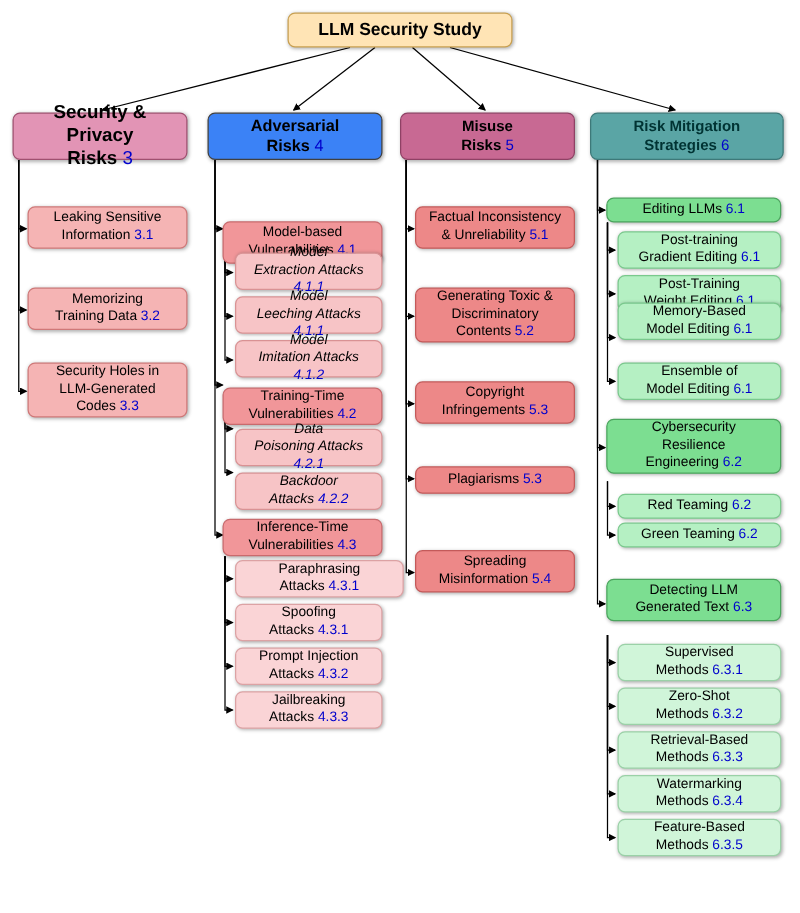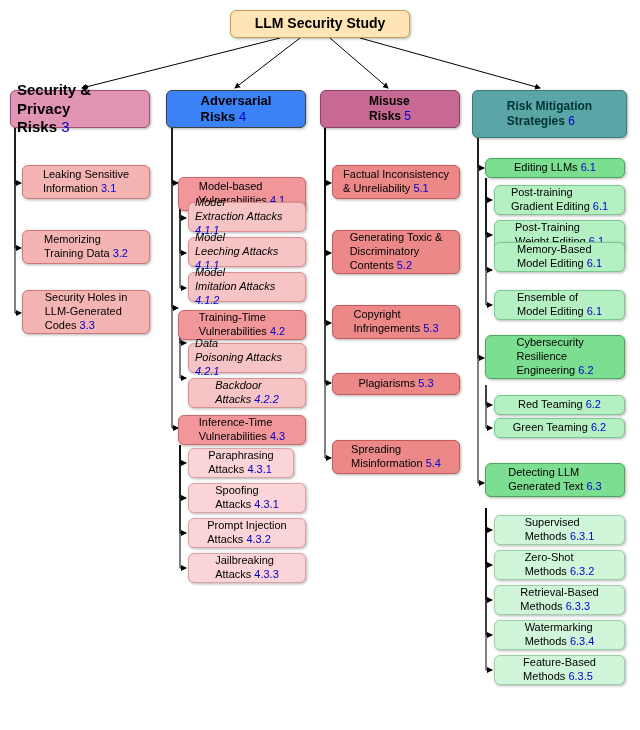--- a/index.html
+++ b/index.html
@@ -10,21 +10,21 @@
     width: 640px;
     height: 730px;
     position: relative;
     overflow: hidden;
   }
   .node {
     position: absolute;
     border-radius: 6px;
     box-shadow: 1px 1px 3px rgba(0,0,0,0.3);
     padding: 4px 6px;
-    text-align: left;
+    text-align: center;
     font-size: 11px;
     line-height: 1.25;
     box-sizing: border-box;
     display: flex;
     flex-direction: column;
     justify-content: center;
     align-items: center;
   }
   .node .ref {
     color: #0000cc;
@@ -115,21 +115,21 @@
 
 <div class="node cat1" style="left:10px; top:90px; width:140px; height:38px">
   <span><span>Security &amp; Privacy<br>Risks</span> <span class="ref">3</span></span>
 </div>
 <div class="node cat2" style="left:166px; top:90px; width:140px; height:38px">
   <span><span>Adversarial<br>Risks</span> <span class="ref">4</span></span>
 </div>
 <div class="node cat3" style="left:320px; top:90px; width:140px; height:38px">
   <span><span>Misuse<br>Risks</span> <span class="ref">5</span></span>
 </div>
-<div class="node cat4" style="left:472px; top:90px; width:155px; height:48px">
+<div class="node cat4" style="left:472px; top:90px; width:155px; height:38px">
   <span><span>Risk Mitigation<br>Strategies</span> <span class="ref">6</span></span>
 </div>
 
 <div class="node pink1" style="left:22px; top:165px; width:128px; height:34px">
   <span><span>Leaking Sensitive<br>Information</span> <span class="ref">3.1</span></span>
 </div>
 <div class="node pink1" style="left:22px; top:230px; width:128px; height:34px">
   <span><span>Memorizing<br>Training Data</span> <span class="ref">3.2</span></span>
 </div>
 <div class="node pink1" style="left:22px; top:290px; width:128px; height:44px">
@@ -155,21 +155,21 @@
 <div class="node pink3" style="left:188px; top:343px; width:118px; height:30px">
   <span><span>Data<br>Poisoning Attacks</span> <span class="ref">4.2.1</span></span>
 </div>
 <div class="node pink3" style="left:188px; top:378px; width:118px; height:30px">
   <span><span>Backdoor<br>Attacks</span> <span class="ref">4.2.2</span></span>
 </div>
 
 <div class="node pink2" style="left:178px; top:415px; width:128px; height:30px">
   <span><span>Inference-Time<br>Vulnerabilities</span> <span class="ref">4.3</span></span>
 </div>
-<div class="node pink4" style="left:188px; top:448px; width:106px; height:30px">
+<div class="node pink4" style="left:188px; top:448px; width:135px; height:30px">
   <span><span>Paraphrasing<br>Attacks</span> <span class="ref">4.3.1</span></span>
 </div>
 <div class="node pink4" style="left:188px; top:483px; width:118px; height:30px">
   <span><span>Spoofing<br>Attacks</span> <span class="ref">4.3.1</span></span>
 </div>
 <div class="node pink4" style="left:188px; top:518px; width:118px; height:30px">
   <span><span>Prompt Injection<br>Attacks</span> <span class="ref">4.3.2</span></span>
 </div>
 <div class="node pink4" style="left:188px; top:553px; width:118px; height:30px">
   <span><span>Jailbreaking<br>Attacks</span> <span class="ref">4.3.3</span></span>

